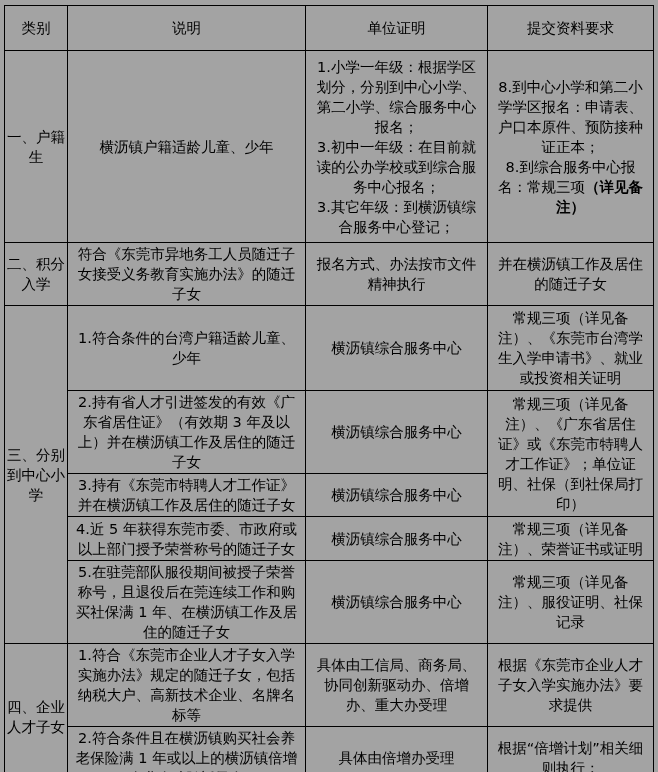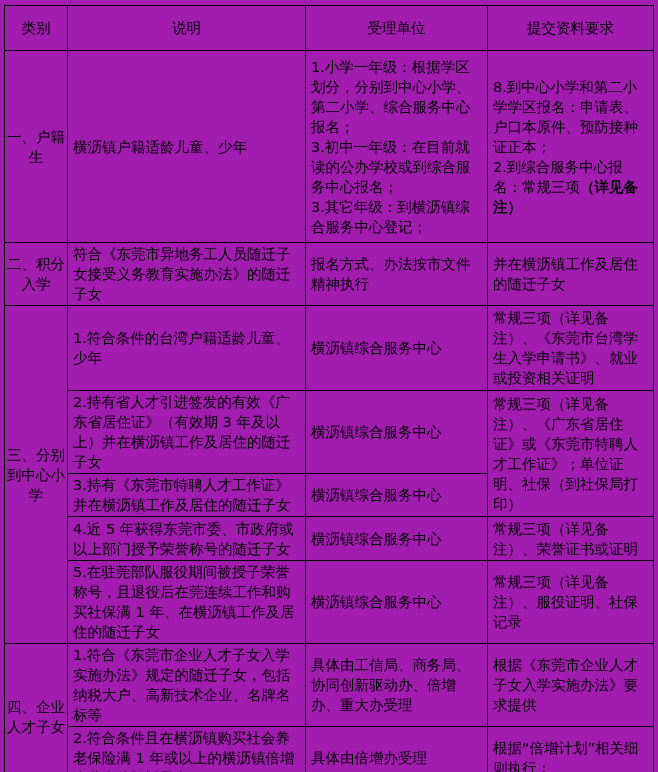--- a/index.html
+++ b/index.html
@@ -5,37 +5,37 @@
   html, body {
     margin: 0;
     padding: 0;
     background: #ffffff;
     width: 658px;
     font-family: "DejaVu Sans", "Liberation Sans", sans-serif;
   }
   .page {
     width: 658px;
     height: 772px;
-    background: #a21caf;
+    background: #a3a3a3;
     box-sizing: border-box;
     padding: 5px 4px;
   }
   table.doc {
     border-collapse: collapse;
     table-layout: fixed;
     width: 649px;
   }
   .doc th, .doc td {
     border: 1px solid #000000;
     color: #000000;
     font-size: 14.5px;
     line-height: 20px;
     padding: 1px 5px;
     vertical-align: middle;
-    text-align: left;
+    text-align: center;
     word-break: break-all;
     box-sizing: border-box;
   }
   .doc th {
     font-weight: normal;
     text-align: center;
     height: 44px;
   }
   .doc td.cat {
     text-align: center;
@@ -62,36 +62,36 @@
     <colgroup>
       <col style="width:63px">
       <col style="width:238px">
       <col style="width:182px">
       <col style="width:166px">
     </colgroup>
     <thead>
       <tr class="h-hdr">
         <th>类别</th>
         <th>说明</th>
-        <th>受理单位</th>
+        <th>单位证明</th>
         <th>提交资料要求</th>
       </tr>
     </thead>
     <tbody>
       <tr class="h-r1">
         <td class="cat">一、户籍生</td>
         <td>横沥镇户籍适龄儿童、少年</td>
         <td>
           <div class="item">1.小学一年级：根据学区划分，分别到中心小学、第二小学、综合服务中心报名；</div>
           <div class="item">3.初中一年级：在目前就读的公办学校或到综合服务中心报名；</div>
           <div class="item">3.其它年级：到横沥镇综合服务中心登记；</div>
         </td>
         <td>
           <div class="item">8.到中心小学和第二小学学区报名：申请表、户口本原件、预防接种证正本；</div>
-          <div class="item"><span>2.到综合服务中心报名：常规三项</span><span class="bold">（详见备注）</span></div>
+          <div class="item"><span>8.到综合服务中心报名：常规三项</span><span class="bold">（详见备注）</span></div>
         </td>
       </tr>
       <tr class="h-r2">
         <td class="cat">二、积分入学</td>
         <td>符合《东莞市异地务工人员随迁子女接受义务教育实施办法》的随迁子女</td>
         <td>报名方式、办法按市文件精神执行</td>
         <td>并在横沥镇工作及居住的随迁子女</td>
       </tr>
       <tr class="h-r31">
         <td class="cat" rowspan="5">三、分别到中心小学</td>

